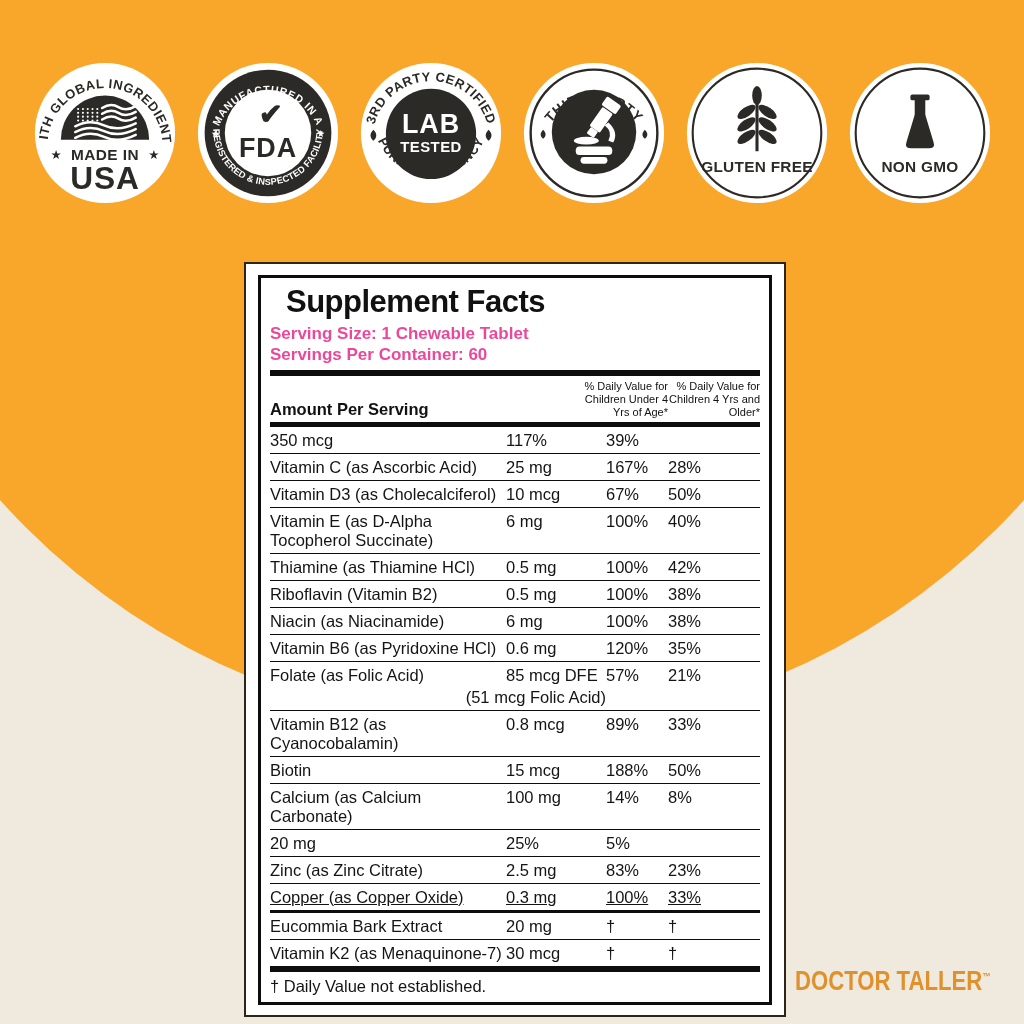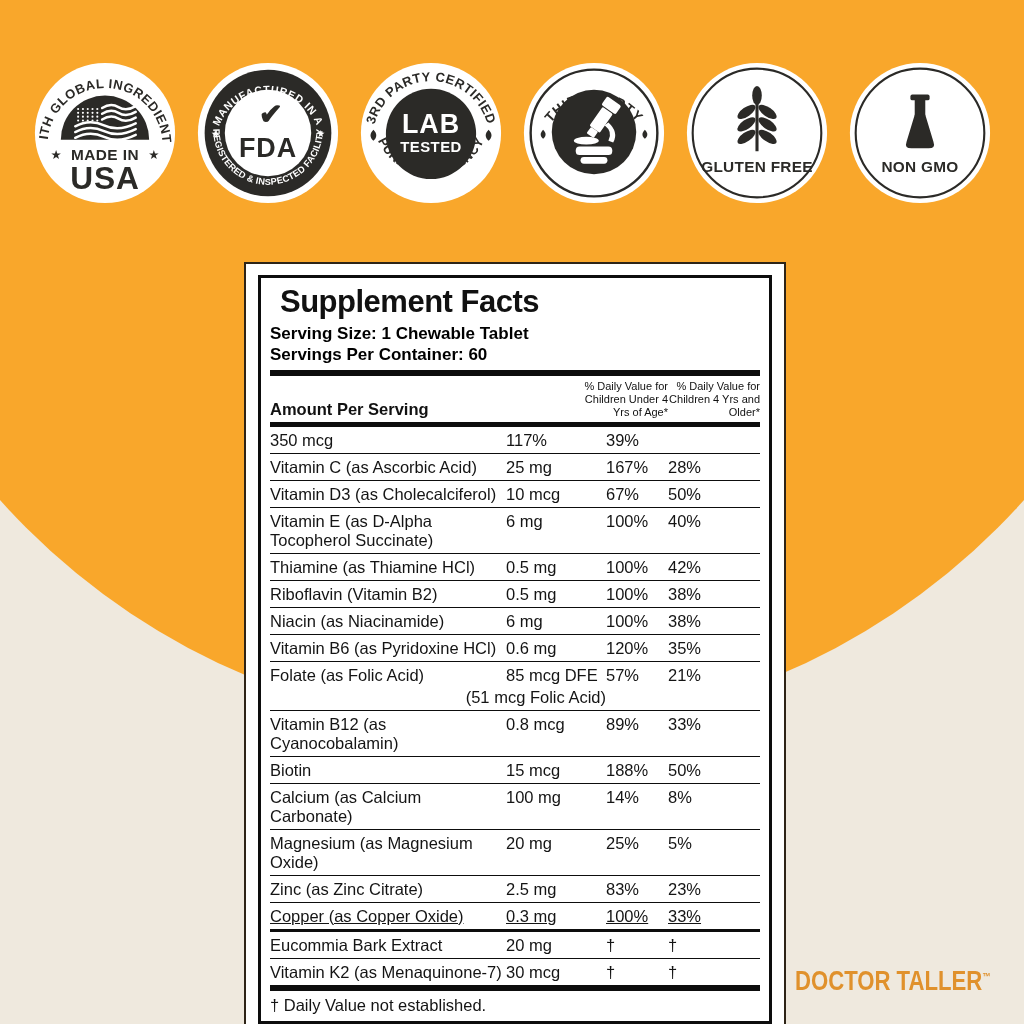--- a/index.html
+++ b/index.html
@@ -10,22 +10,22 @@
   .orange-circle{position:absolute;left:-175px;top:-645px;width:1374px;height:1374px;
        border-radius:50%;background:#F9A72B;}
   
   .badges-row{position:absolute;top:61px;left:0;right:0;display:flex;
        justify-content:center;gap:19px;}
   .badge{width:144px;height:144px;}
   
   .panel{position:absolute;left:244px;top:262px;width:542px;background:#fff;
        border:2px solid #2e2417;box-sizing:border-box;padding:11px 12px 10px 12px;}
   .inner-box{border:3px solid #0d0d0d;padding:4px 9px 0 9px;}
-  .sf-title{font-size:31px;font-weight:bold;letter-spacing:-0.5px;margin:2px 0 3px 10px;color:#111;}
-  .serving-line{font-size:17px;font-weight:bold;color:#000000;line-height:21px;}
+  .sf-title{font-size:31px;font-weight:bold;letter-spacing:-0.5px;margin:2px 0 3px 16px;color:#111;}
+  .serving-line{font-size:17px;font-weight:bold;color:#ec4899;line-height:21px;}
   .bar{background:#0d0d0d;height:6px;margin-top:5px;}
   .bar.thin5{height:5px;margin-top:0;}
   .header-row{display:flex;align-items:flex-end;padding:4px 0 3px 0;}
   .header-amount{flex:1;font-size:16.5px;font-weight:bold;color:#111;}
   .header-dv{width:95px;font-size:11px;line-height:13px;text-align:right;color:#111;}
   .header-dv + .header-dv{width:92px;}
   
   .row{display:grid;grid-template-columns:1fr 100px 62px 92px;align-items:start;
        border-bottom:1.5px solid #0d0d0d;padding:3.5px 0;font-size:16.5px;
        line-height:19px;color:#141414;}
@@ -275,21 +275,20 @@
             <div class="cell-dv1">188%</div>
             <div class="cell-dv2">50%</div>
           </div>
           <div class="row">
             <div class="cell-name">Calcium (as Calcium Carbonate)</div>
             <div class="cell-amount">100 mg</div>
             <div class="cell-dv1">14%</div>
             <div class="cell-dv2">8%</div>
           </div>
           <div class="row">
-            <div class="cell-name">Magnesium (as Magnesium Oxide)</div>
             <div class="cell-amount">20 mg</div>
             <div class="cell-dv1">25%</div>
             <div class="cell-dv2">5%</div>
           </div>
           <div class="row">
             <div class="cell-name">Zinc (as Zinc Citrate)</div>
             <div class="cell-amount">2.5 mg</div>
             <div class="cell-dv1">83%</div>
             <div class="cell-dv2">23%</div>
           </div>

